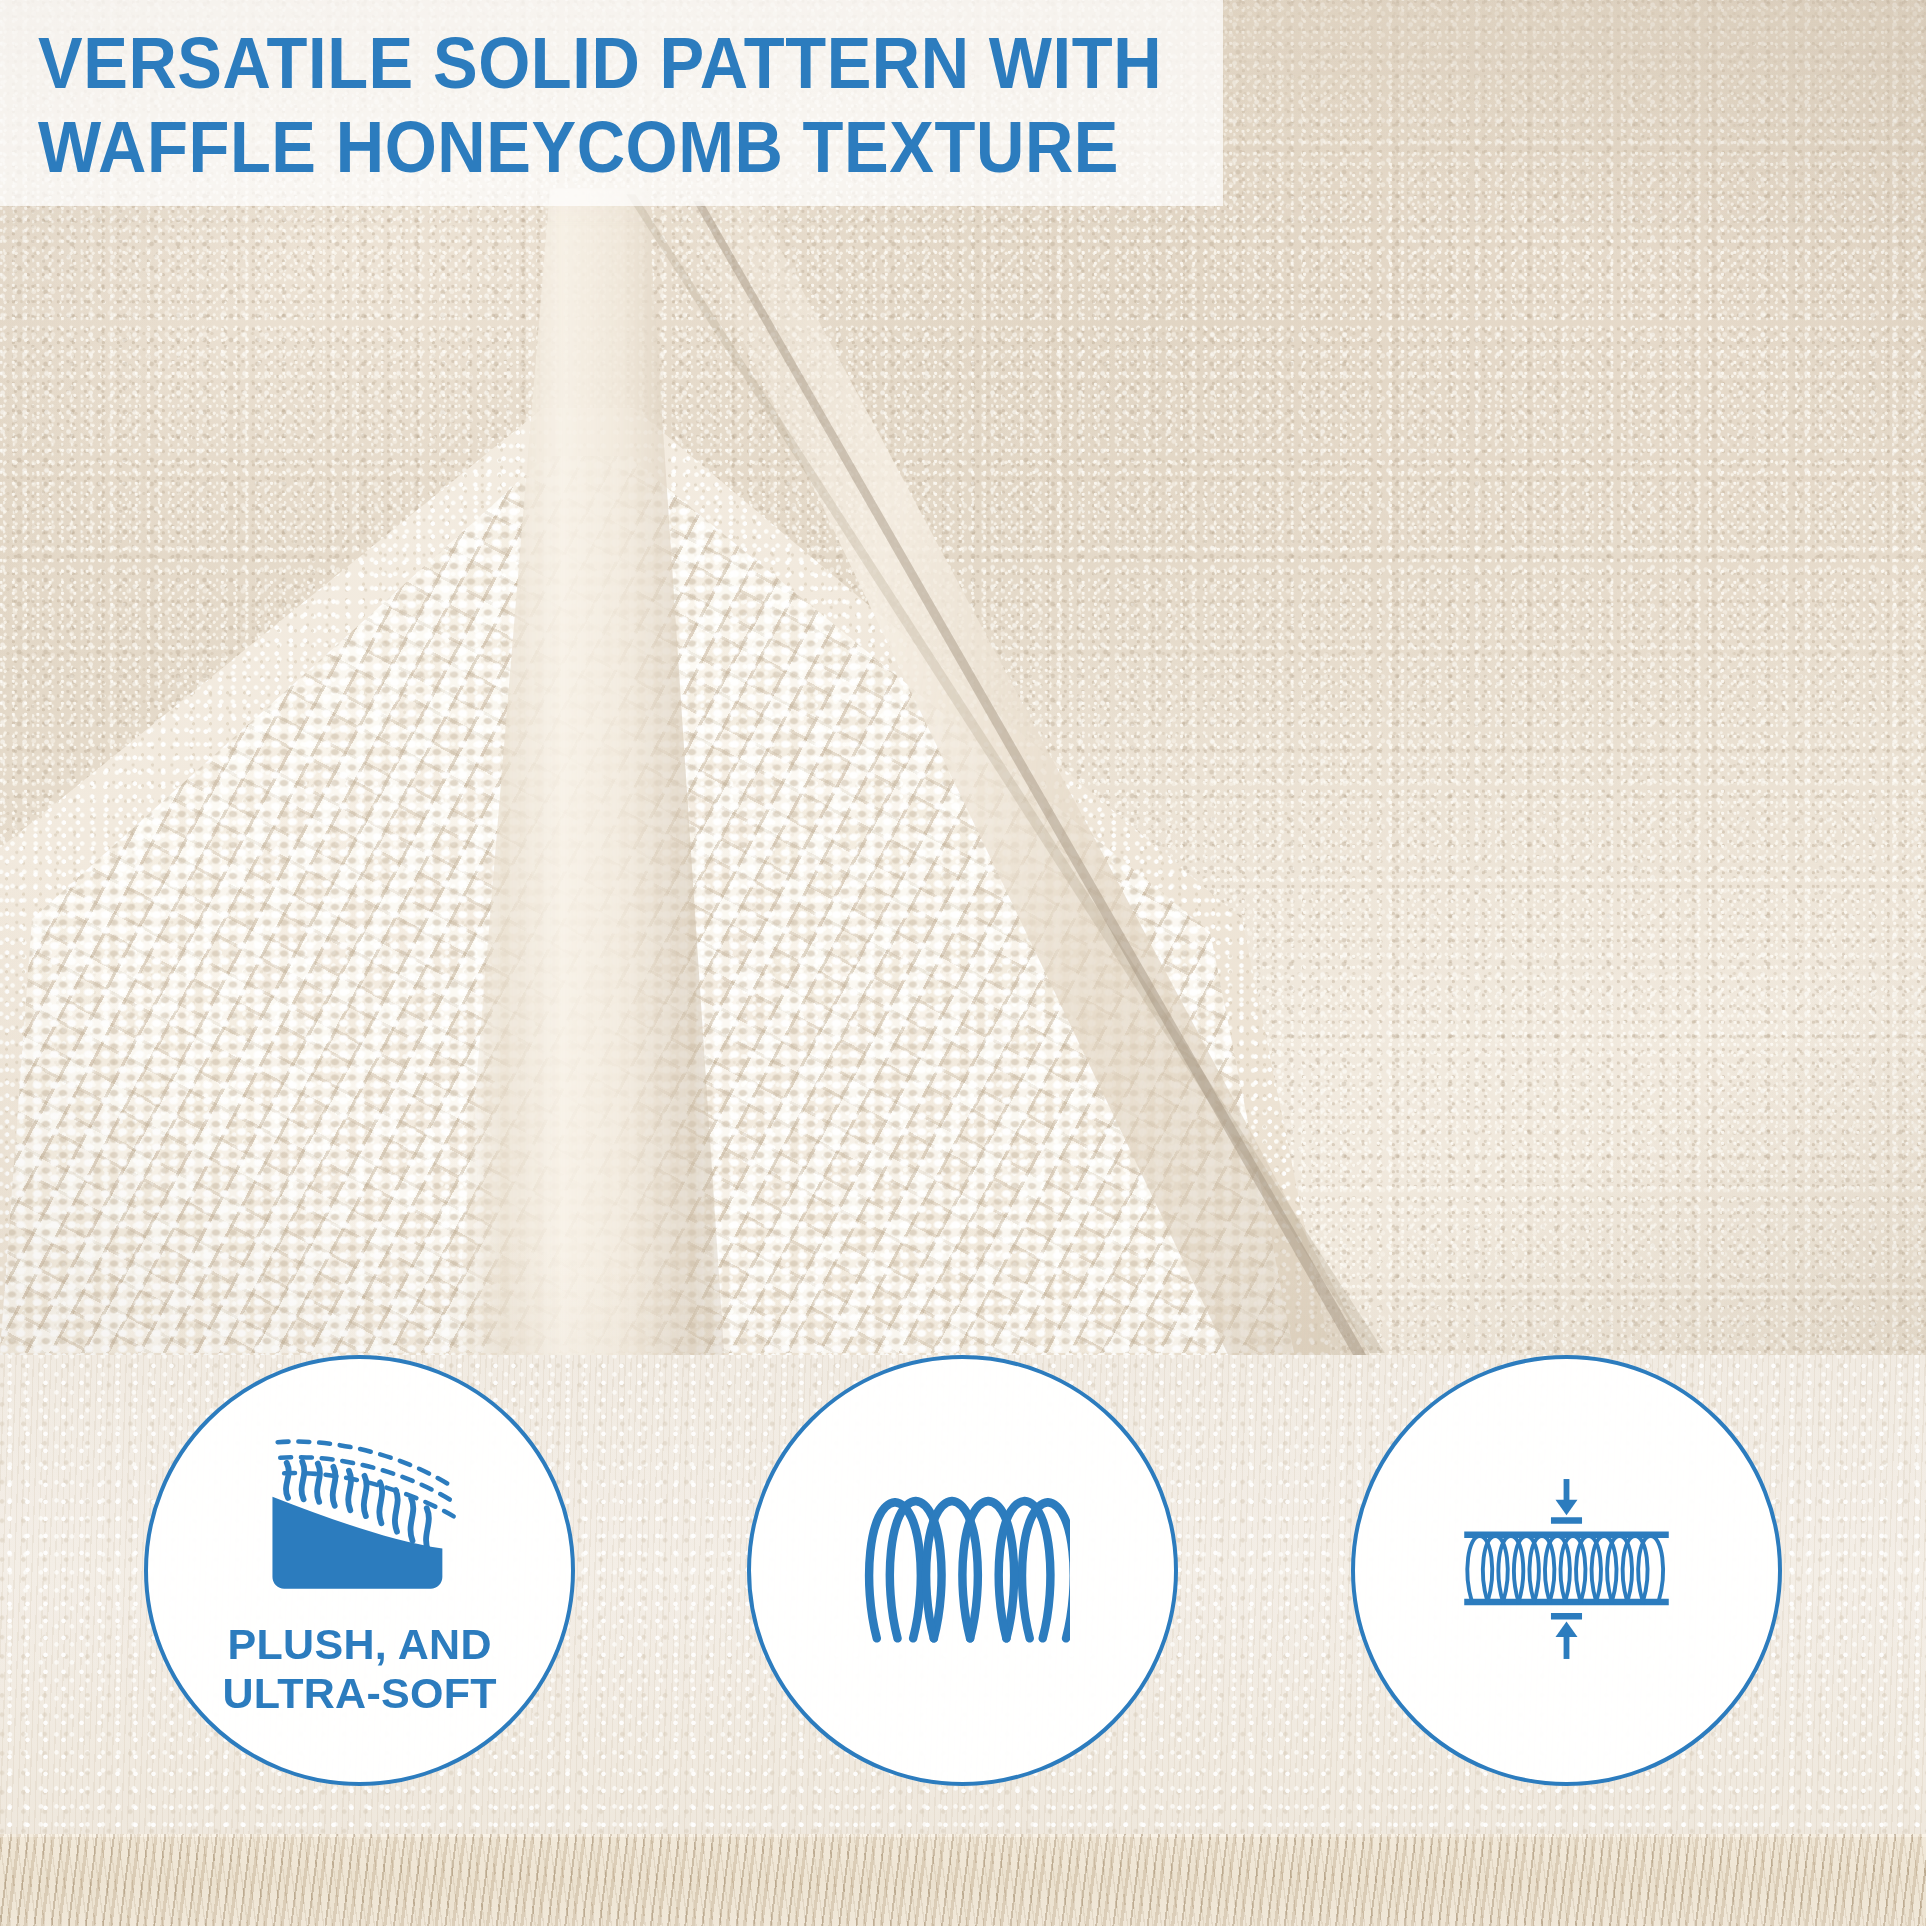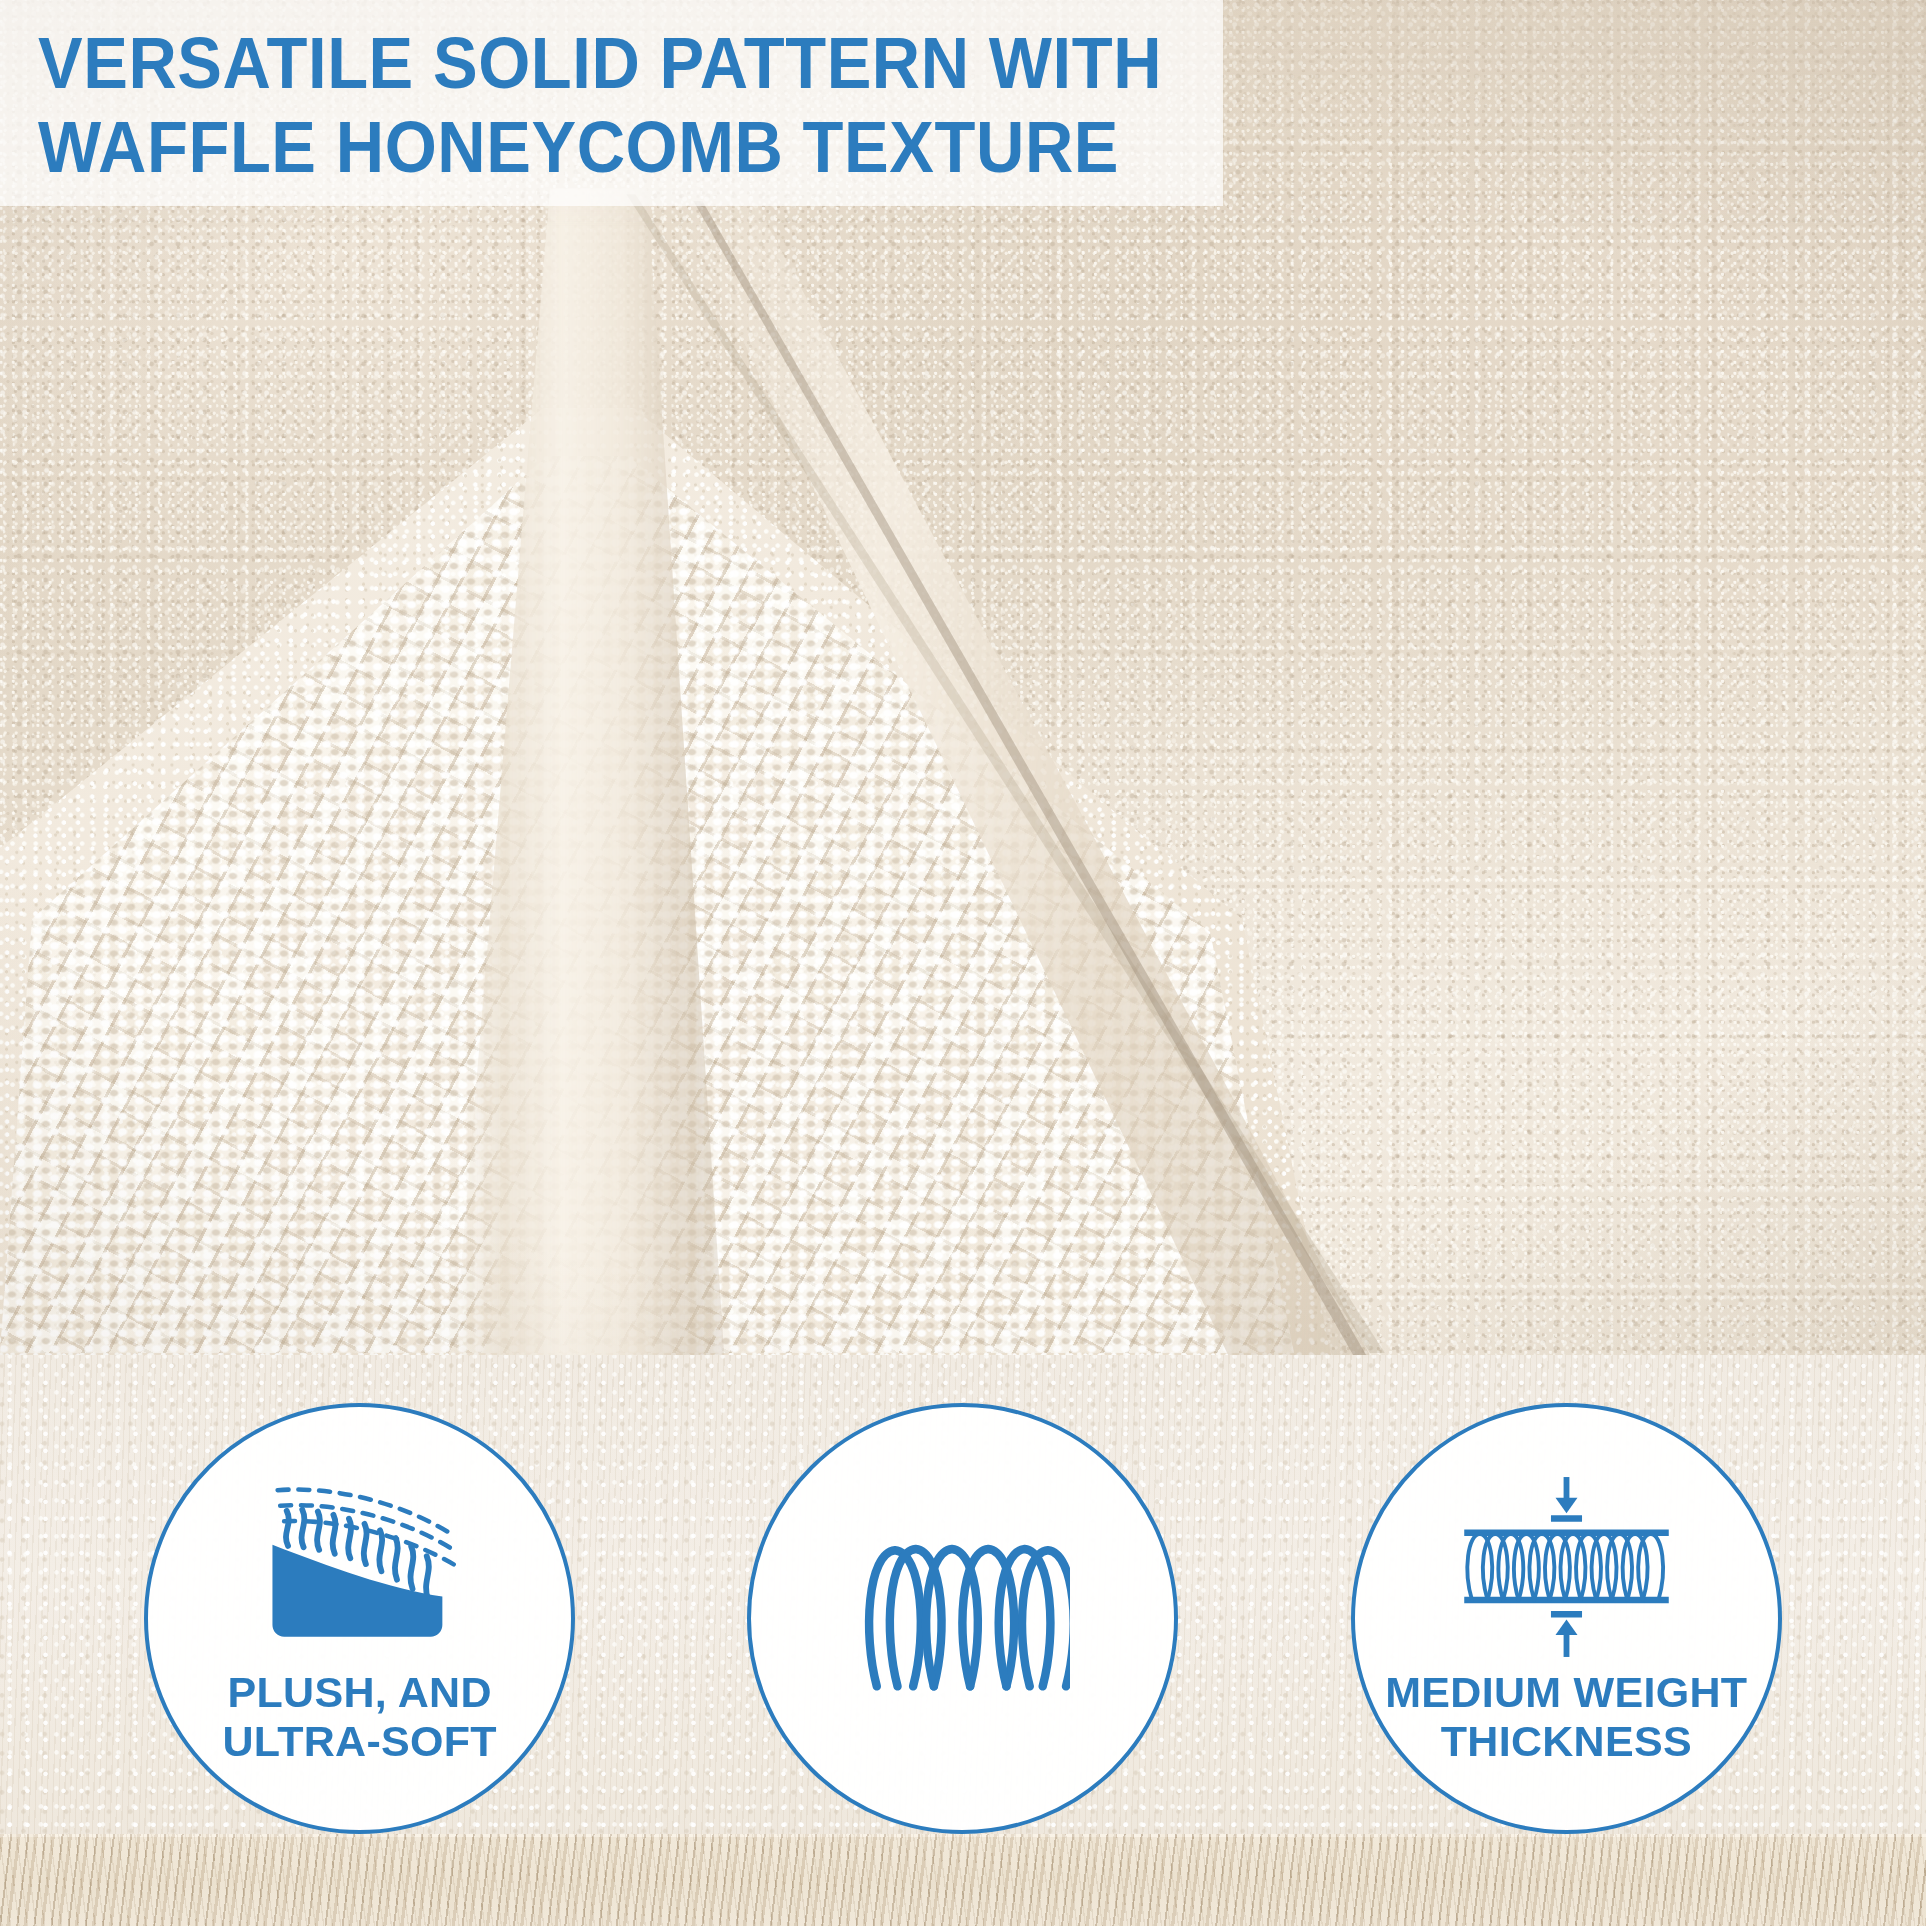--- a/index.html
+++ b/index.html
@@ -190,21 +190,21 @@
     background-image:
       radial-gradient(circle at 25% 40%, rgba(255,255,255,.9) 0 1.9px, rgba(255,255,255,0) 2.6px),
       radial-gradient(circle at 70% 22%, rgba(214,202,184,.5) 0 1.9px, rgba(214,202,184,0) 2.6px),
       radial-gradient(circle at 48% 80%, rgba(255,255,253,.7) 0 1.9px, rgba(255,255,253,0) 2.6px),
       repeating-linear-gradient(92deg, rgba(205,192,172,.18) 0 1.3px, rgba(255,255,255,.12) 1.3px 5.8px);
     background-size:18px 17px, 21.4px 19.4px, 15.5px 18px, auto;
   }
 
   .badges {
     position:absolute; inset:0;
-    display:flex; align-items:flex-end; justify-content:space-around;
+    display:flex; align-items:flex-start; justify-content:space-around;
     padding:0 58px;
   }
   .badge {
     position:relative;
     width:431px; height:431px;
     border-radius:50%;
     background:rgba(255,255,255,.96);
     border:4.5px solid #2C7CBE;
     display:flex; flex-direction:column;
     align-items:center; justify-content:center;
@@ -360,22 +360,20 @@
               <path d="M154 196 C140 150 148 94 166 94 C184 94 192 150 178 196"></path>
               <path d="M178 196 C164 150 172 94 190 94 C208 94 216 150 202 196"></path>
               <path d="M202 196 C188 150 196 94 214 94 C232 94 240 150 226 196"></path>
               <path d="M226 196 C212 150 220 94 238 94 C256 94 264 150 250 196"></path>
               <path d="M250 196 C236 150 244 94 262 94 C280 94 288 150 274 196"></path>
               <path d="M274 196 C260 150 268 94 286 94 C304 94 312 150 298 196"></path>
               <path d="M298 196 C284 150 292 94 310 94 C328 94 336 150 322 196"></path>
             </g>
           </svg>
         </div>
-        <div class="badge-label">MEDIUM WEIGHT
-THICKNESS</div>
       </div>
 
     </div>
   </div>
 
   <div id="bottom-band">
     <div class="band-top-edge"></div>
     <div class="band-grain"></div>
   </div>
 

